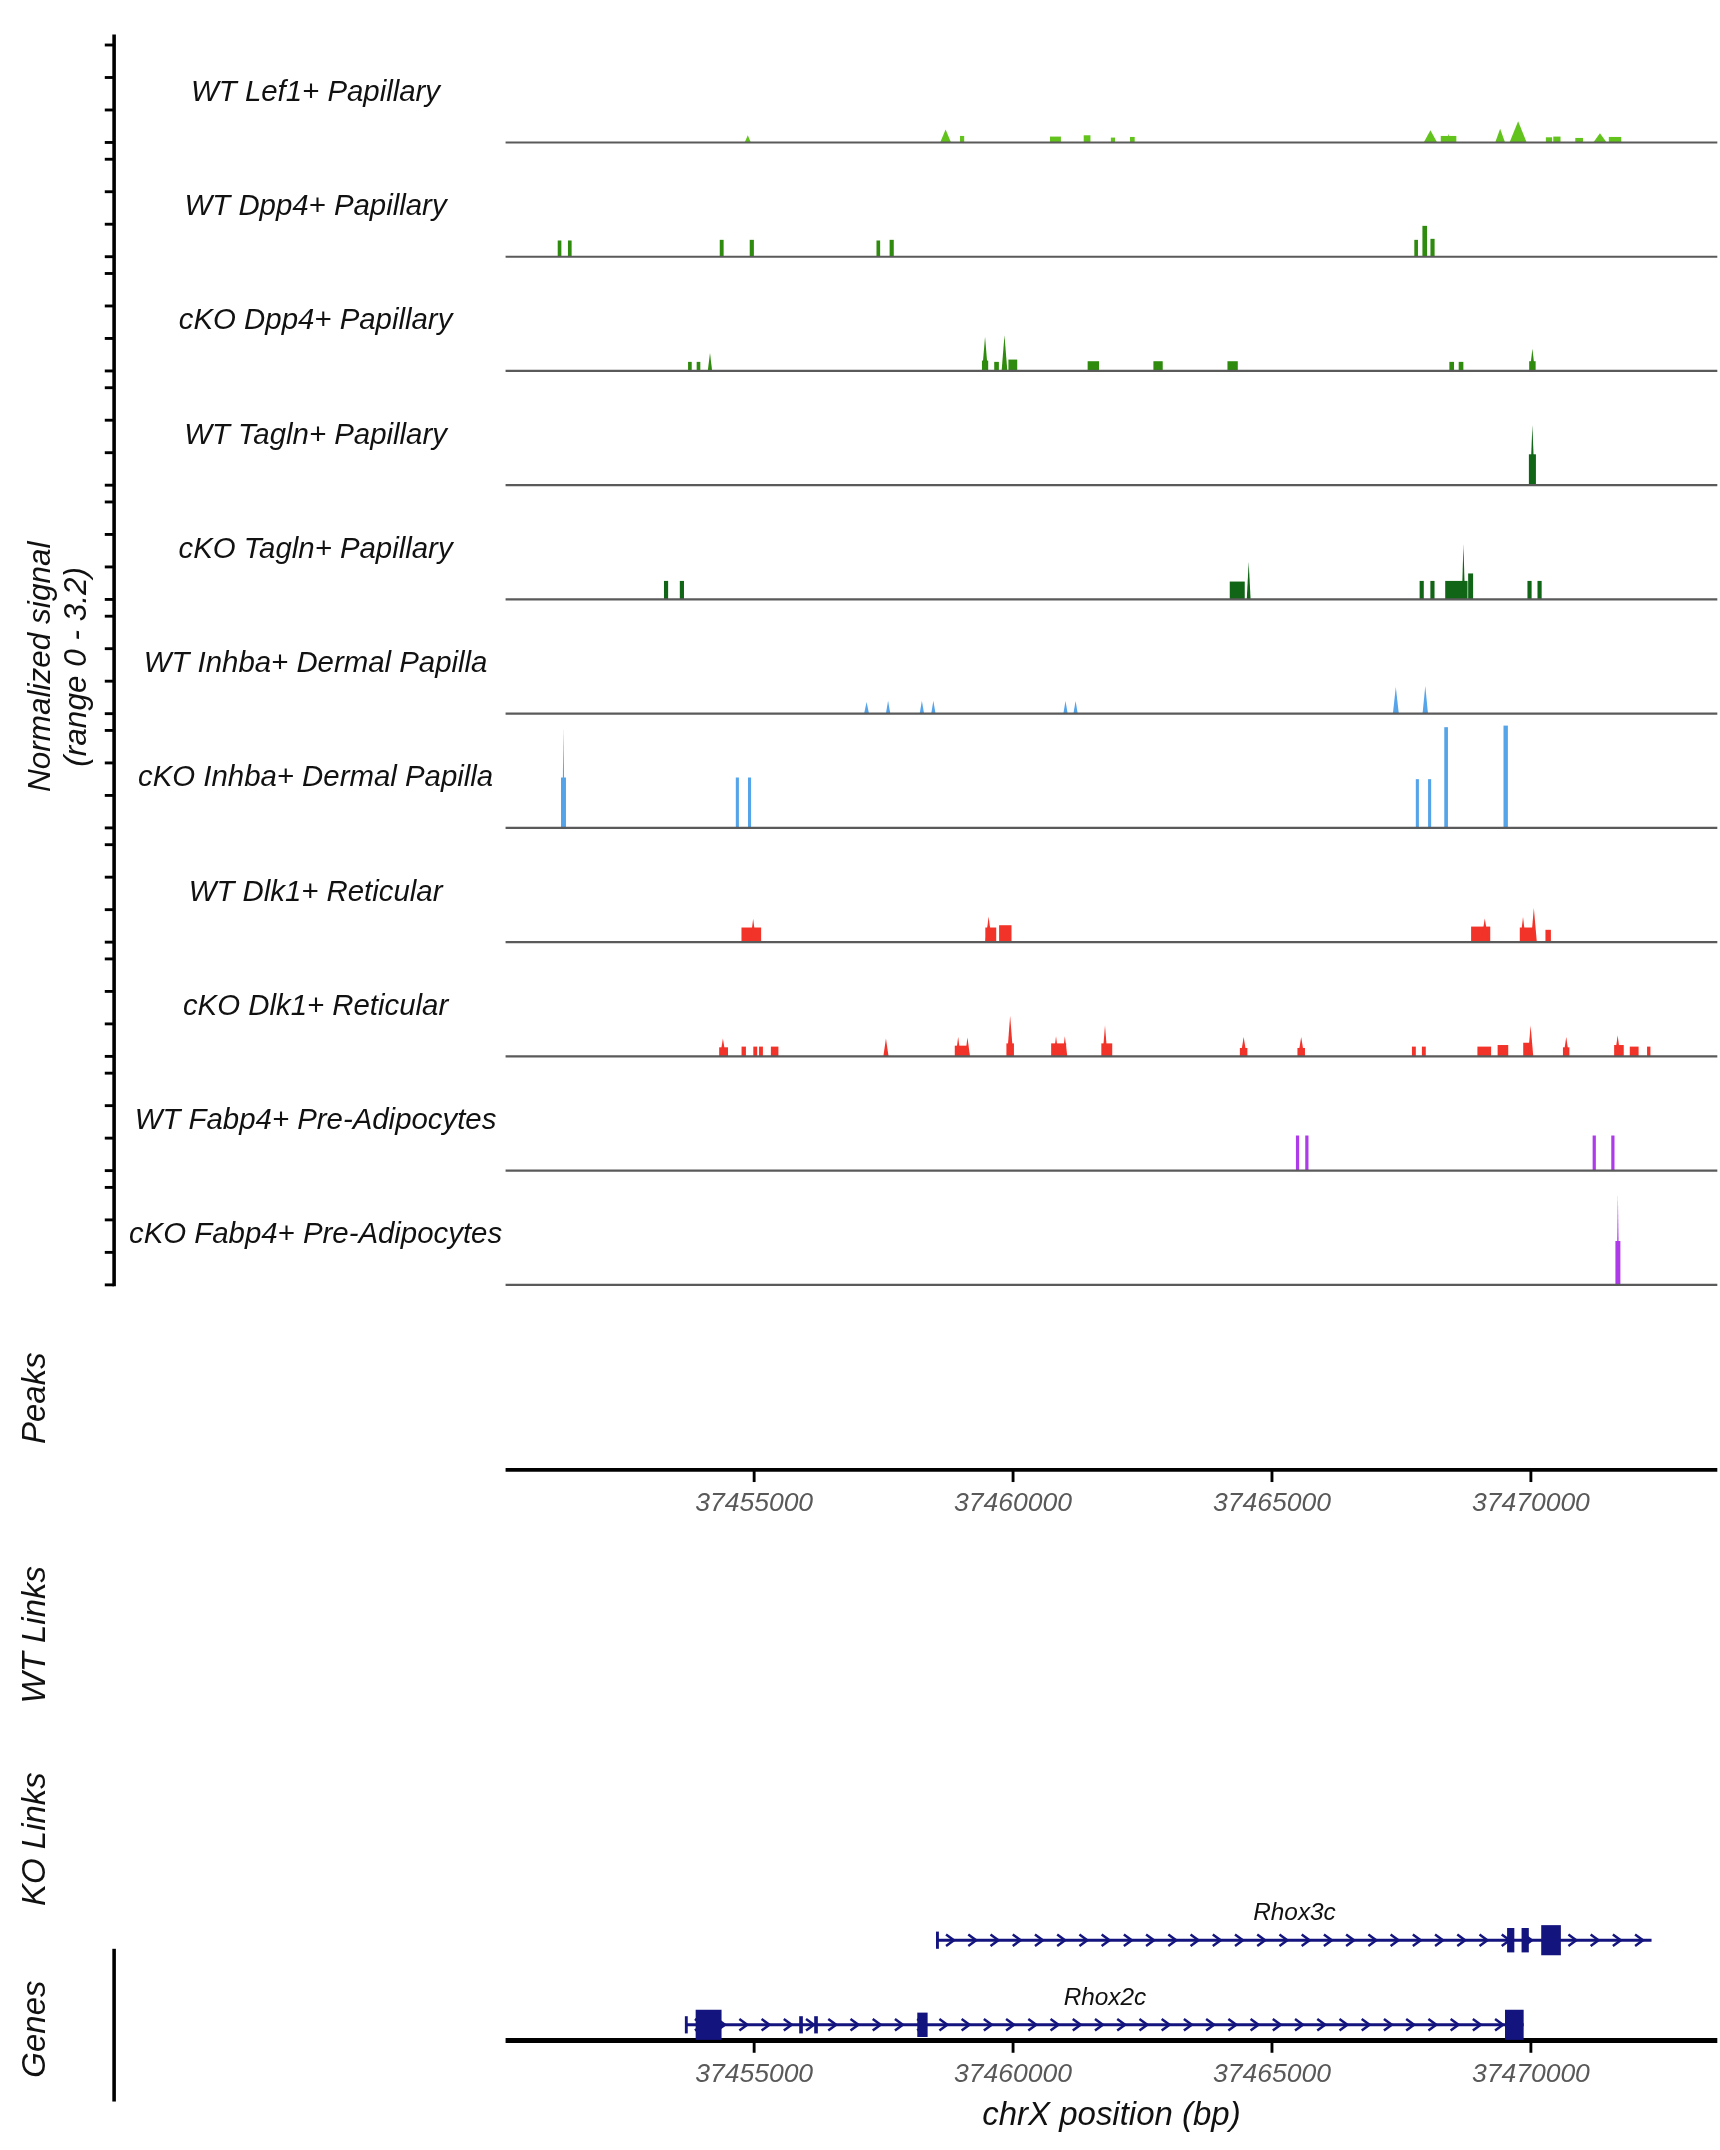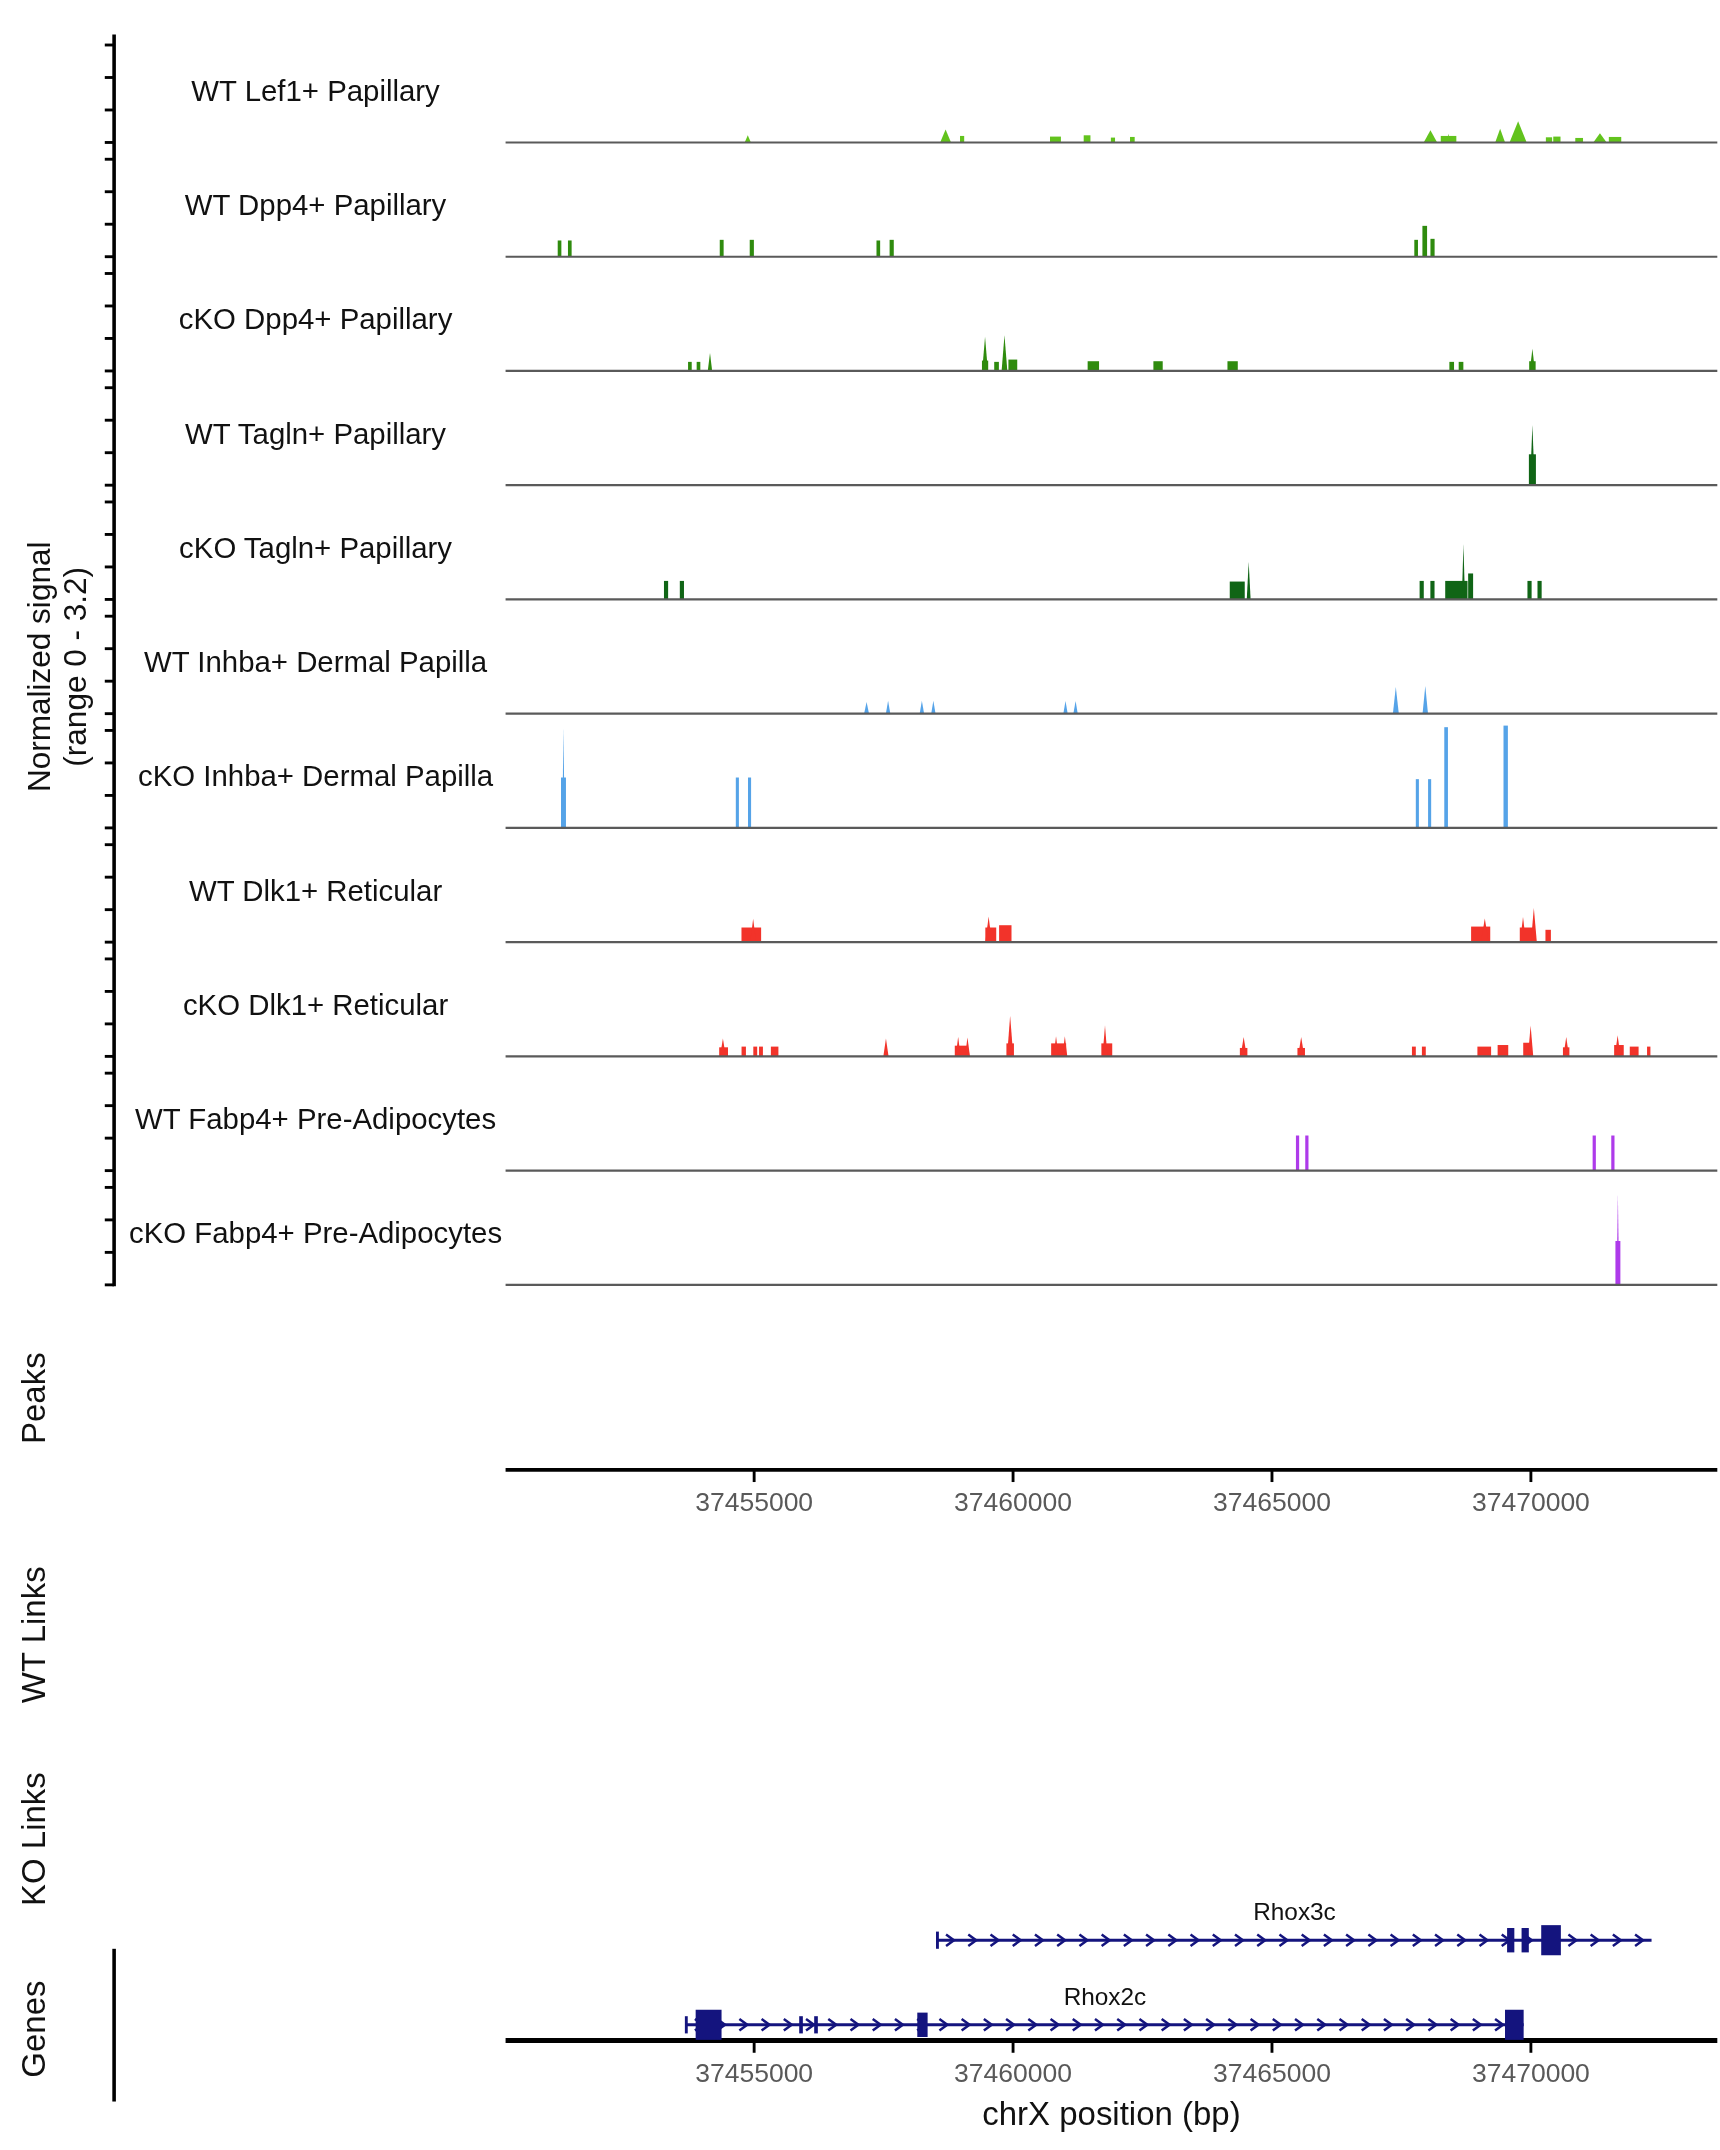--- a/index.html
+++ b/index.html
@@ -1,17 +1,17 @@
 <!DOCTYPE html>
 <html style="font-size:11.5px"><head>
 <meta charset="utf-8">
 <style>
   html,body{margin:0;padding:0;background:#ffffff;}
   .stage{position:relative;width:1721px;height:2151px;background:#ffffff;overflow:hidden;
-         font-family:"Liberation Sans",sans-serif;}
+         font-family:"Liberation Sans",sans-serif;font-style:italic;}
   svg{position:absolute;left:0;top:0;}
   text{font-family:"Liberation Sans",sans-serif;}
 </style>
 </head>
 <body>
 
 <div class="stage">
   <svg id="plot" width="1721" height="2151" viewBox="0 0 2400 3000">
       <g>
         <polygon points="1038.5,198.7 1042.8,188.7 1047.1,198.7" fill="#62c31d"></polygon>

